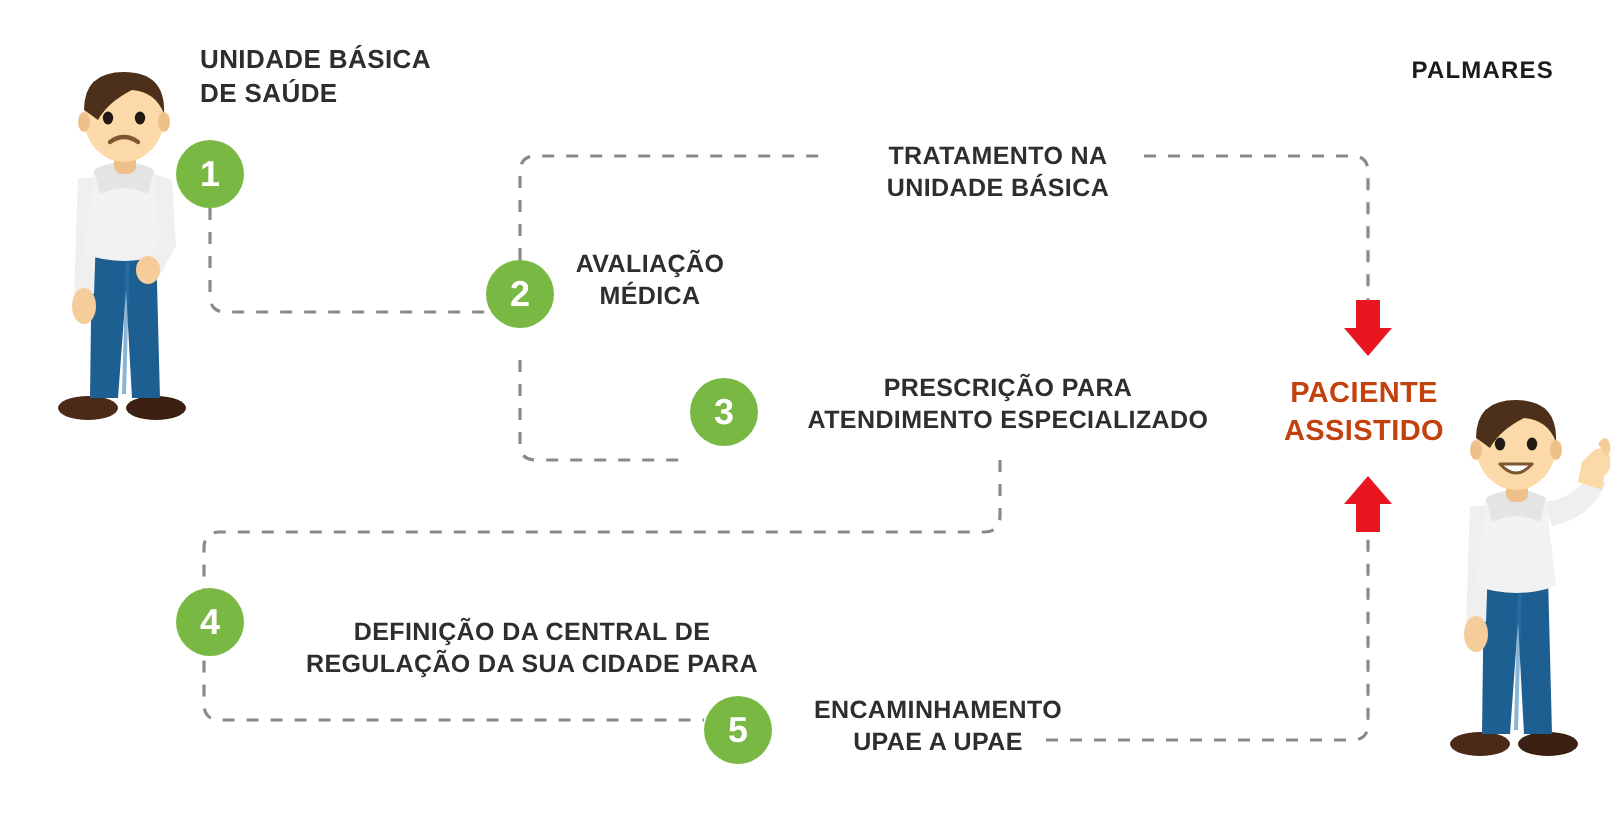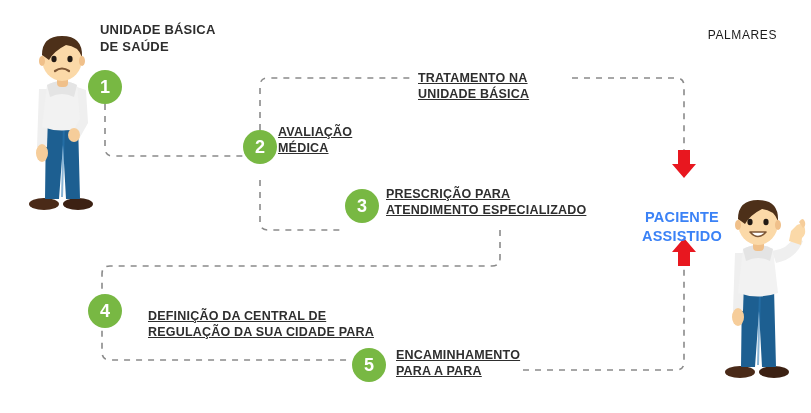--- a/index.html
+++ b/index.html
@@ -44,49 +44,49 @@
   
   .step-caption {
     position: absolute;
     color: #2e2e2e;
     font-size: 12.5px;
     font-weight: bold;
     line-height: 1.28;
     letter-spacing: .2px;
     white-space: pre-line;
   }
-  .ta-center { text-align: left; text-decoration: underline; }
+  .ta-center { text-align: center; }
   
   #ubs-title {
     position: absolute;
     left: 100px;
     top: 21px;
     color: #2e2e2e;
     font-size: 13px;
     font-weight: bold;
     line-height: 1.32;
     letter-spacing: .2px;
     white-space: pre-line;
   }
   #brand-label {
     position: absolute;
     right: 34px;
     top: 28px;
     color: #1b1b1b;
     font-size: 12px;
-    font-weight: normal;
+    font-weight: bold;
     letter-spacing: .6px;
     padding-left: 38px;
   }
   #outcome-label {
     position: absolute;
     left: 634px;
-    top: 208px;
+    top: 188px;
     width: 96px;
-    color: #3b82f6;
+    color: #c2410c;
     font-size: 14.5px;
     font-weight: bold;
     line-height: 1.3;
     letter-spacing: .2px;
     text-align: center;
     white-space: pre-line;
   }
   
   .person {
     position: absolute;
@@ -210,18 +210,18 @@
   <div class="step-caption ta-center" style="left:386px; top:186px; width:236px;">PRESCRIÇÃO PARA
 ATENDIMENTO ESPECIALIZADO</div>
 
   <div class="step-caption ta-center" style="left:278px; top:124px; width:94px;">AVALIAÇÃO
 MÉDICA</div>
 
   <div class="step-caption ta-center" style="left:148px; top:308px; width:236px;">DEFINIÇÃO DA CENTRAL DE
 REGULAÇÃO DA SUA CIDADE PARA</div>
 
   <div class="step-caption ta-center" style="left:396px; top:347px; width:146px;">ENCAMINHAMENTO
-PARA A PARA</div>
+UPAE A UPAE</div>
 
   <div class="step-caption ta-center" style="left:418px; top:70px; width:162px;">TRATAMENTO  NA
 UNIDADE BÁSICA</div>
 
 </div>
 
 </body></html>

